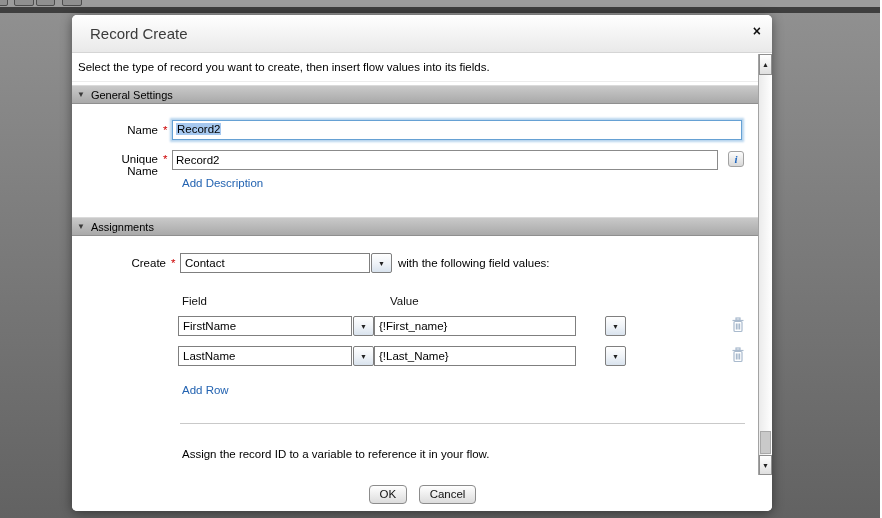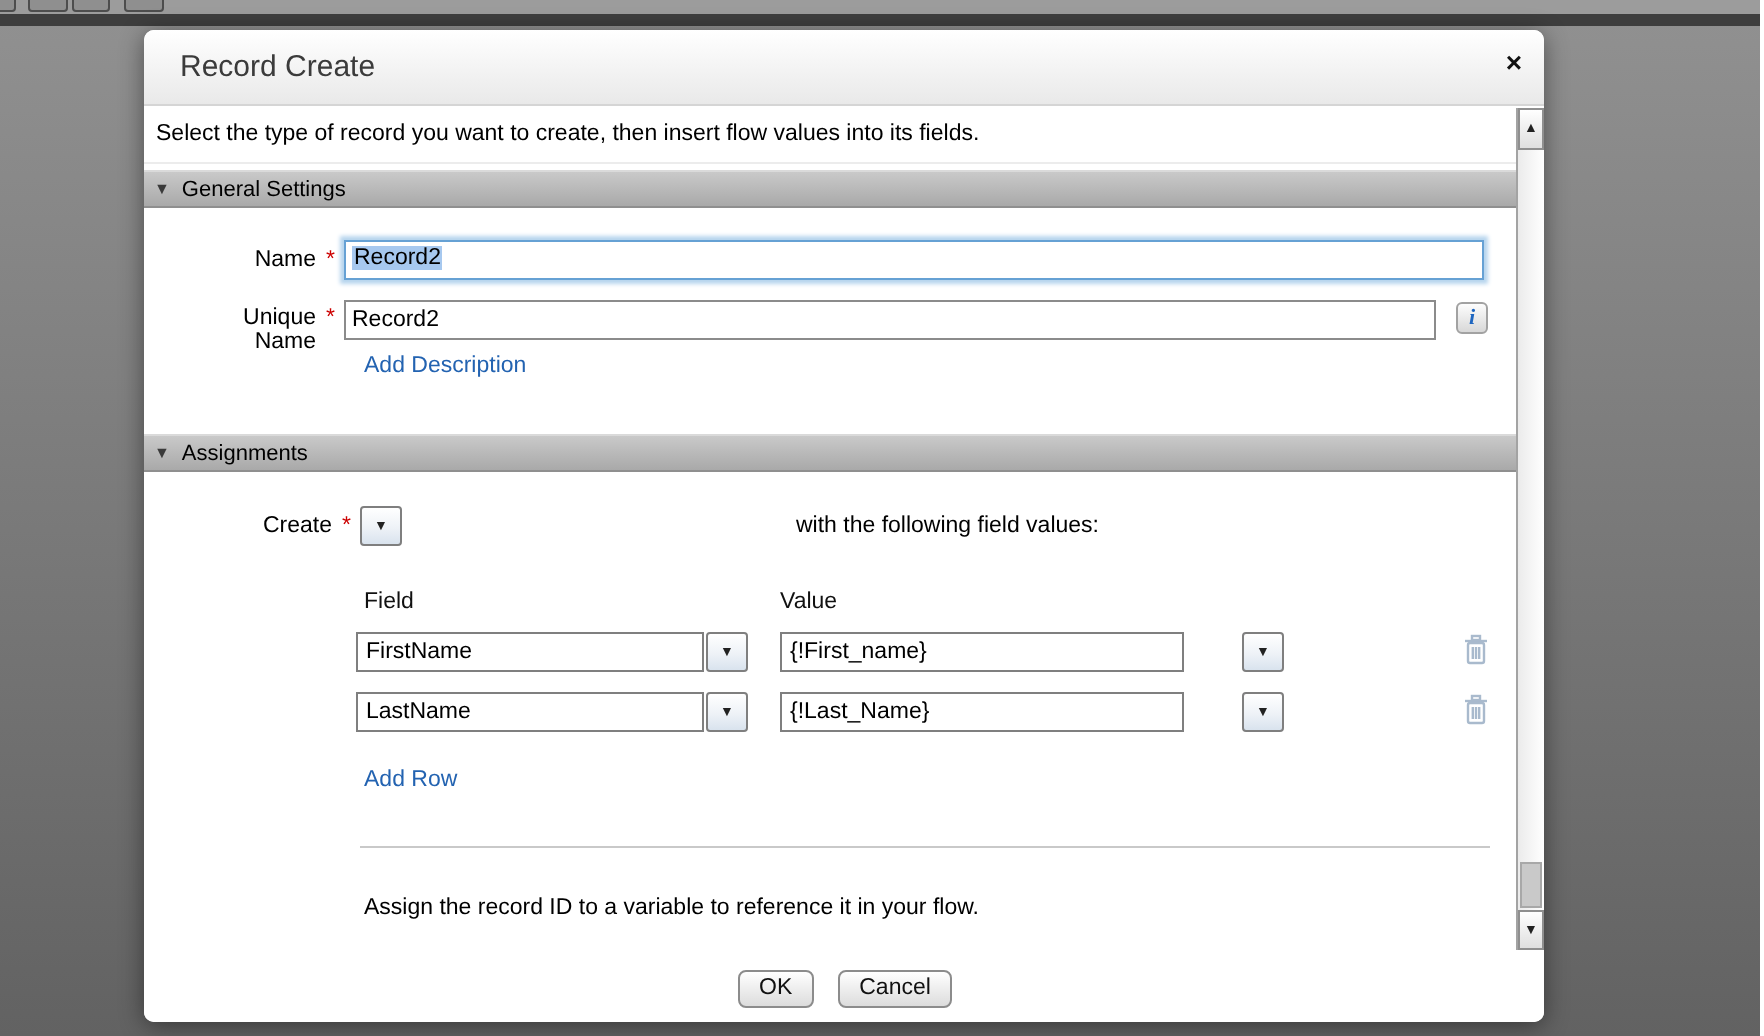--- a/index.html
+++ b/index.html
@@ -67,21 +67,21 @@
   .create-combo { left:108px; top:199px; }
   .create-combo input { width:190px; }
   .with-text { position:absolute; left:326px; top:203px; font-size:11.5px; color:#000; }
 
   .col-head { position:absolute; top:241px; font-size:11.5px; color:#111; }
   .col-field { left:110px; }
   .col-value { left:318px; }
 
   .r1 { top:262px; } .r2 { top:292px; }
   .field-combo { left:106px; } .field-combo input { width:174px; }
-  .value-combo { left:318px;gap:28px; } .value-combo input { width:202px; }
+  .value-combo { left:302px;gap:28px; } .value-combo input { width:202px; }
 
   .trash { position:absolute; left:659px; width:14px; height:16px; cursor:pointer; }
   .t1 { top:263px; } .t2 { top:293px; }
 
   .divider { position:absolute; left:108px; top:369px; width:565px; border-top:1px solid #c9c9c9; }
   .note { position:absolute; left:110px; top:394px; font-size:11.5px; color:#000; }
 
   
   .scrollbar { position:relative; width:14px; height:421px; border-left:1px solid #a3a3a3;
     background:linear-gradient(90deg,#ebebeb,#ffffff); }
@@ -141,20 +141,21 @@
         <div class="link add-desc">Add Description</div>
 
         <div class="section-bar bar-assign">
           <span class="tri">▼</span>
           <span>Assignments</span>
         </div>
 
         <div class="form-label" style="left:0; width:94px; top:203px;">Create</div>
         <div class="req" style="left:99px; top:203px;">*</div>
         <div class="combo create-combo">
+          <input value="Contact" style="">
           <div class="dd-btn">▼</div>
         </div>
         <div class="with-text">with the following field values:</div>
 
         <div class="col-head col-field">Field</div>
         <div class="col-head col-value">Value</div>
 
         <div class="combo field-combo r1">
           <input value="FirstName" style="">
           <div class="dd-btn">▼</div>

